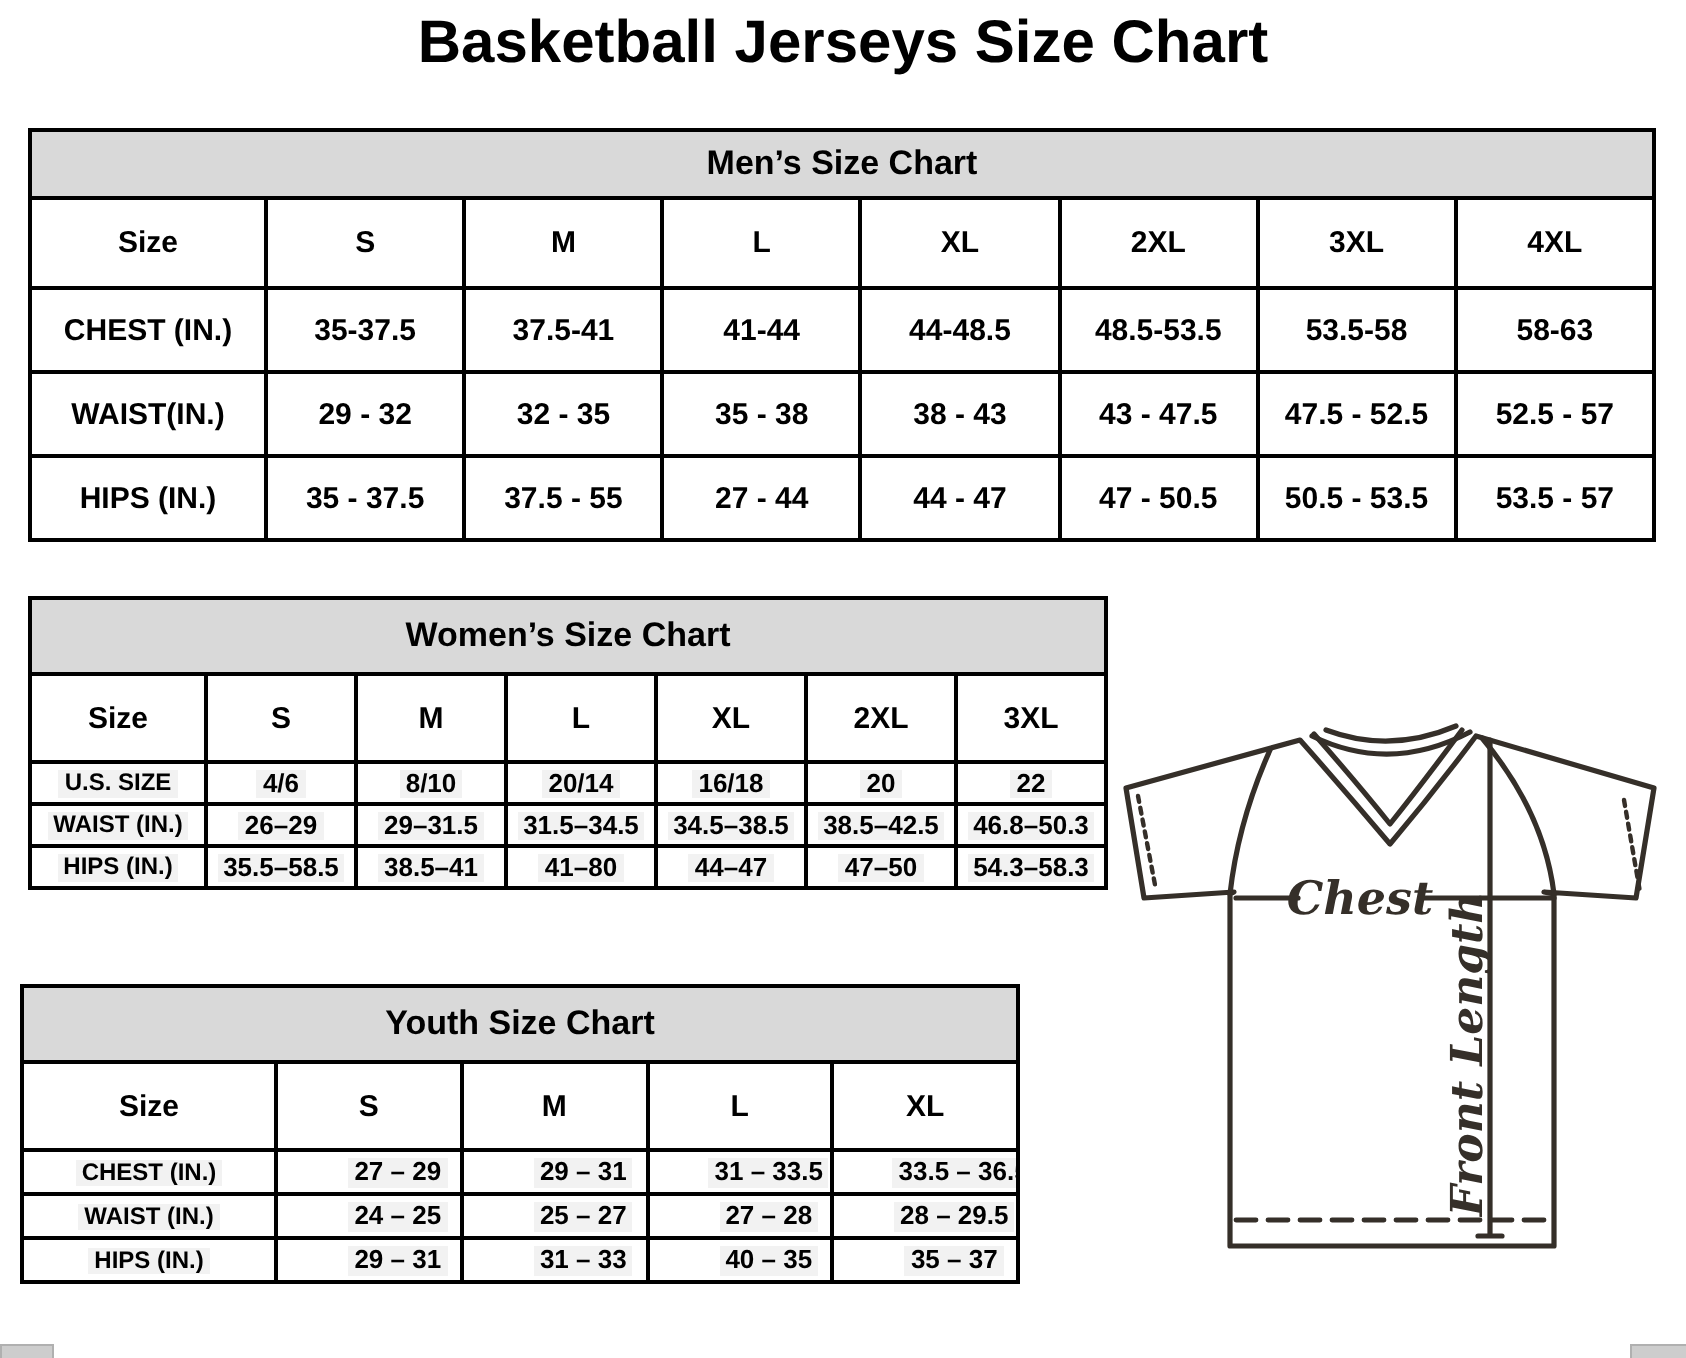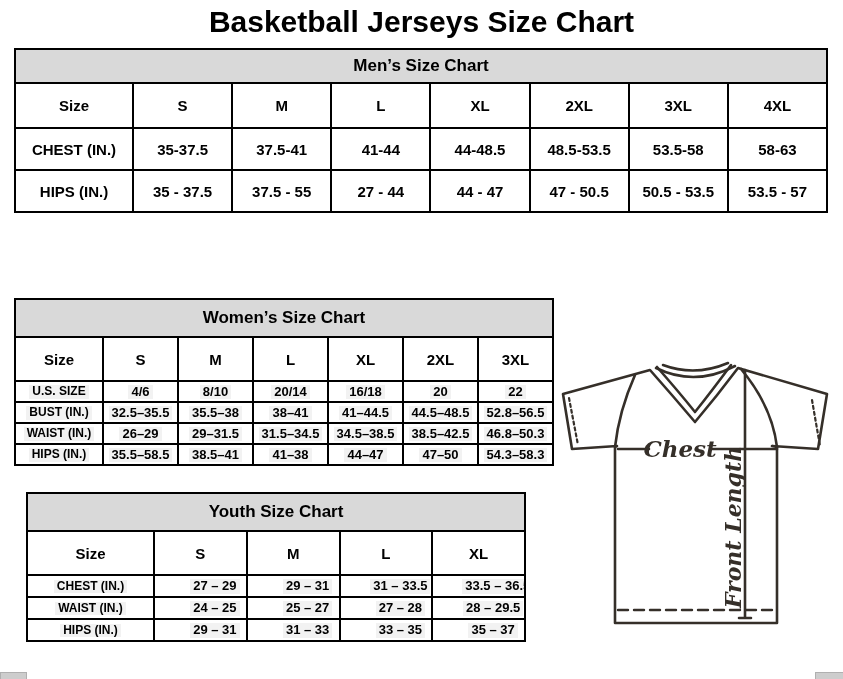--- a/index.html
+++ b/index.html
@@ -14,34 +14,34 @@
   table.size-table{
     position:absolute;border-collapse:collapse;table-layout:fixed;background:#fff;
     border:2px solid #000;
   }
   .size-table th,.size-table td{
     border:2px solid #000;text-align:center;vertical-align:middle;
     font-weight:bold;padding:0;overflow:hidden;white-space:nowrap;
   }
   .table-title{background:#d9d9d9;font-size:17px;}
   
-  .men{left:14px;top:48px;width:814px;}
+  .men{left:14px;top:64px;width:814px;}
   .men col.label-col{width:118px;}
   .men .title-row th{height:32px;}
   .men .size-row th{height:43px;font-size:15px;}
   .men tbody th,.men tbody td{height:40px;font-size:15px;}
   
   .women{left:14px;top:298px;width:540px;}
   .women col.label-col{width:88px;}
   .women .title-row th{height:36px;}
   .women .size-row th{height:42px;font-size:15px;}
   .women tbody th{height:19px;font-size:12px;}
   .women tbody td{height:19px;font-size:13px;}
   
-  .youth{left:26px;top:492px;width:500px;}
+  .youth{left:10px;top:492px;width:500px;}
   .youth col.label-col{width:127px;}
   .youth .title-row th{height:36px;}
   .youth .size-row th{height:42px;font-size:15px;}
   .youth tbody th{height:20px;font-size:12px;}
   .youth tbody td{height:20px;font-size:13px;padding-left:29px;}
   
   .hl{background:#f2f2f2;padding:0 3px;display:inline-block;line-height:1.15;}
   
   .jersey{position:absolute;left:545px;top:356px;width:298px;height:312px;}
   .diagram-text{
@@ -88,20 +88,30 @@
         <th>CHEST (IN.)</th>
         <td>35-37.5</td>
         <td>37.5-41</td>
         <td>41-44</td>
         <td>44-48.5</td>
         <td>48.5-53.5</td>
         <td>53.5-58</td>
         <td>58-63</td>
       </tr>
       <tr class="data-row">
+        <th>WAIST(IN.)</th>
+        <td>29 - 32</td>
+        <td>32 - 35</td>
+        <td>35 - 38</td>
+        <td>38 - 43</td>
+        <td>43 - 47.5</td>
+        <td>47.5 - 52.5</td>
+        <td>52.5 - 57</td>
+      </tr>
+      <tr class="data-row">
         <th>HIPS (IN.)</th>
         <td>35 - 37.5</td>
         <td>37.5 - 55</td>
         <td>27 - 44</td>
         <td>44 - 47</td>
         <td>47 - 50.5</td>
         <td>50.5 - 53.5</td>
         <td>53.5 - 57</td>
       </tr>
     </tbody>
@@ -135,42 +145,33 @@
       <tr class="data-row">
         <th><span class="hl">U.S. SIZE</span></th>
         <td><span class="hl">4/6</span></td>
         <td><span class="hl">8/10</span></td>
         <td><span class="hl">20/14</span></td>
         <td><span class="hl">16/18</span></td>
         <td><span class="hl">20</span></td>
         <td><span class="hl">22</span></td>
       </tr>
       <tr class="data-row">
-        <th><span class="hl">BUST (IN.)</span></th>
-        <td><span class="hl">32.5–35.5</span></td>
-        <td><span class="hl">35.5–38</span></td>
-        <td><span class="hl">38–41</span></td>
-        <td><span class="hl">41–44.5</span></td>
-        <td><span class="hl">44.5–48.5</span></td>
-        <td><span class="hl">52.8–56.5</span></td>
-      </tr>
-      <tr class="data-row">
         <th><span class="hl">WAIST (IN.)</span></th>
         <td><span class="hl">26–29</span></td>
         <td><span class="hl">29–31.5</span></td>
         <td><span class="hl">31.5–34.5</span></td>
         <td><span class="hl">34.5–38.5</span></td>
         <td><span class="hl">38.5–42.5</span></td>
         <td><span class="hl">46.8–50.3</span></td>
       </tr>
       <tr class="data-row">
         <th><span class="hl">HIPS (IN.)</span></th>
         <td><span class="hl">35.5–58.5</span></td>
         <td><span class="hl">38.5–41</span></td>
-        <td><span class="hl">41–38</span></td>
+        <td><span class="hl">41–80</span></td>
         <td><span class="hl">44–47</span></td>
         <td><span class="hl">47–50</span></td>
         <td><span class="hl">54.3–58.3</span></td>
       </tr>
     </tbody>
 </table>
 
 <table class="size-table youth">
   <colgroup>
       <col class="label-col">
@@ -203,21 +204,21 @@
         <th><span class="hl">WAIST (IN.)</span></th>
         <td><span class="hl">24 – 25</span></td>
         <td><span class="hl">25 – 27</span></td>
         <td><span class="hl">27 – 28</span></td>
         <td><span class="hl">28 – 29.5</span></td>
       </tr>
       <tr class="data-row">
         <th><span class="hl">HIPS (IN.)</span></th>
         <td><span class="hl">29 – 31</span></td>
         <td><span class="hl">31 – 33</span></td>
-        <td><span class="hl">33 – 35</span></td>
+        <td><span class="hl">40 – 35</span></td>
         <td><span class="hl">35 – 37</span></td>
       </tr>
     </tbody>
 </table>
 
 <svg class="jersey" viewBox="0 0 298 312" xmlns="http://www.w3.org/2000/svg">
   <g fill="none" stroke="#352f29" stroke-width="2.6" stroke-linejoin="round" stroke-linecap="round">
 
     <path fill="#ffffff" d="M 105,14
          L 18,38

